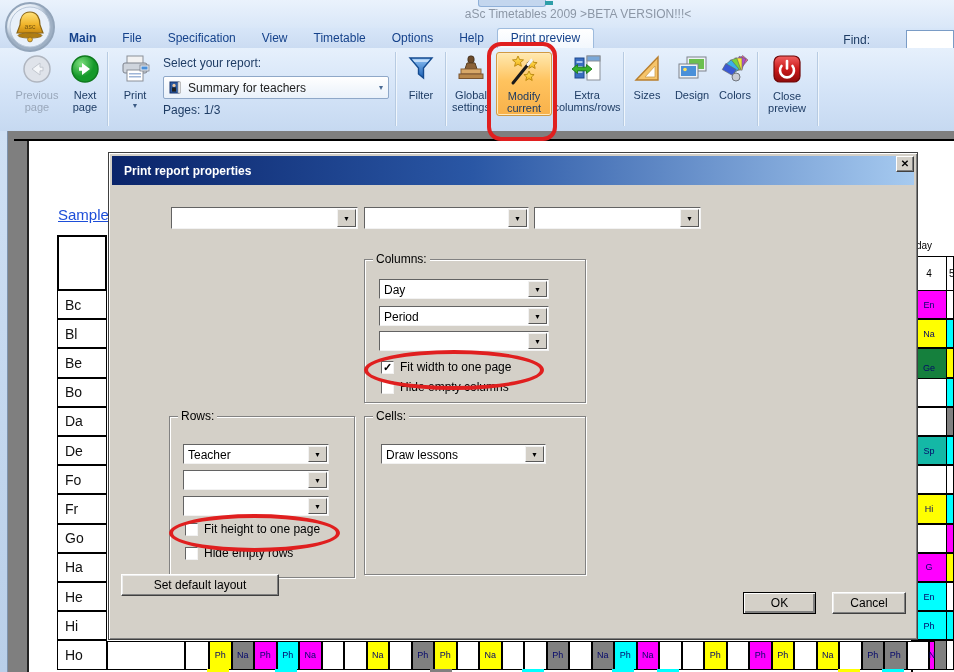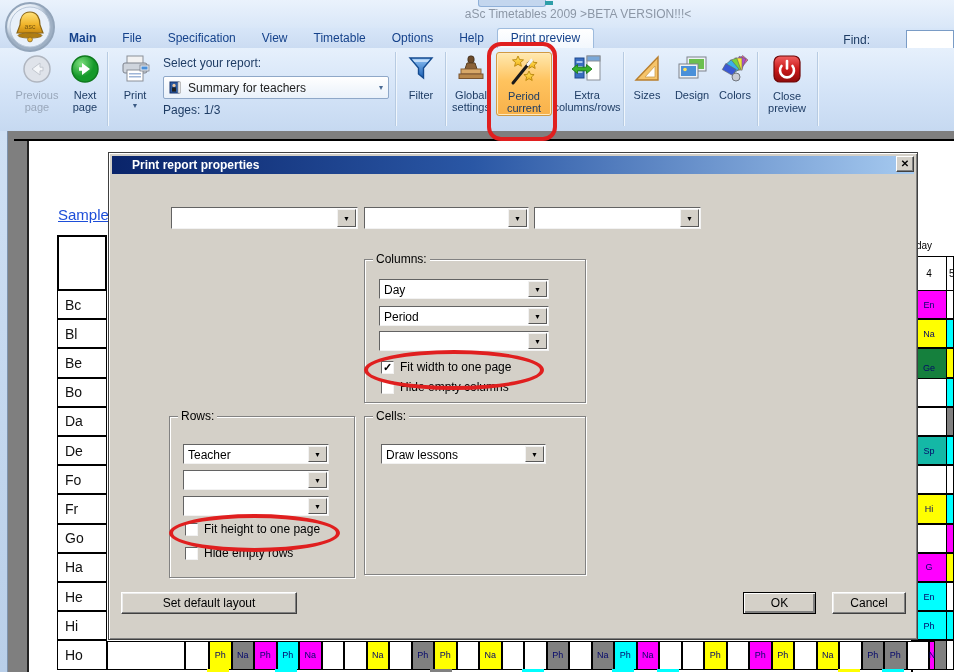--- a/index.html
+++ b/index.html
@@ -68,23 +68,23 @@
   .r-edge{position:absolute;left:946px;width:8px;border:1px solid #000;box-sizing:border-box;}
   .r-left-sliver{position:absolute;left:0;top:0;bottom:0;width:4px;}
   
   .b-cell{position:absolute;border:1px solid #000;box-sizing:border-box;
     display:flex;align-items:center;justify-content:center;font-size:9px;color:#05086a;}
   .sliver{position:absolute;height:3px;top:669px;}
 
   
   .dialog{left:108px;top:152px;width:808px;height:486px;background:#d4d0c8;
     border:1px solid #404040;box-shadow:inset 1px 1px 0 #fff,inset -1px -1px 0 #808080;z-index:10;}
-  .dlg-title{position:absolute;left:3px;top:3px;right:3px;height:18px;
+  .dlg-title{position:absolute;left:3px;top:3px;right:3px;height:29px;
     background:linear-gradient(90deg,#0a246a,#2a57a5 45%,#a6caf0);
-    color:#fff;font-weight:bold;font-size:12px;display:flex;align-items:center;padding-left:20px;box-sizing:border-box;}
+    color:#fff;font-weight:bold;font-size:12px;display:flex;align-items:center;padding-left:12px;box-sizing:border-box;}
   .dlg-x{position:absolute;right:3px;top:3px;width:16px;height:14px;background:#d4d0c8;
     border:1px solid;border-color:#fff #404040 #404040 #fff;box-shadow:inset -1px -1px 0 #808080;
     font-size:10px;font-weight:bold;color:#000;text-align:center;line-height:13px;cursor:pointer;}
   .groupbox{position:absolute;border:1px solid #828282;box-shadow:1px 1px 0 #fff,inset 1px 1px 0 #fff;}
   .legend{position:absolute;top:-8px;left:8px;background:#d4d0c8;padding:0 3px;font-size:12px;color:#000;}
   .ccombo{position:absolute;height:22px;background:#fff;border:1px solid;border-color:#636363 #f2f2f2 #f2f2f2 #636363;
     box-sizing:border-box;font-size:12px;color:#000;}
   .ccombo .val{position:absolute;left:4px;top:3px;right:20px;overflow:hidden;white-space:nowrap;}
   .ccombo .btn{position:absolute;right:1px;top:1px;bottom:1px;width:17px;background:#d4d0c8;
     border:1px solid;border-color:#f2f2f2 #5a5a5a #5a5a5a #f2f2f2;font-size:7px;color:#000;
@@ -250,21 +250,21 @@
             </linearGradient>
           </defs>
         <g fill="url(#st)" stroke="#b8860b" stroke-width="0.9">
           <path d="M11 3 l1.6 3.6 3.9.3 -3 2.6 .9 3.8 -3.4 -2 -3.4 2 .9 -3.8 -3 -2.6 3.9 -.3 z"></path>
           <path d="M25 6 l1.5 3.3 3.6.3 -2.7 2.4 .8 3.5 -3.2 -1.9 -3.2 1.9 .8 -3.5 -2.7 -2.4 3.6 -.3 z"></path>
           <path d="M22 18 l1.5 3.3 3.6.3 -2.7 2.4 .8 3.5 -3.2 -1.9 -3.2 1.9 .8 -3.5 -2.7 -2.4 3.6 -.3 z"></path>
         </g>
         <path d="M6 30 L23 9" stroke="#1a1a1a" stroke-width="3" stroke-linecap="round"></path>
         <path d="M21 11.5 L24.5 7.2" stroke="#f5f5f5" stroke-width="3" stroke-linecap="round"></path>
       </svg></span>
-    <span class="lbl">Period current</span>
+    <span class="lbl">Modify current</span>
   </div>
 
   <div class="rbtn" style="left:553px;width:68px">
     <span>
       <svg width="34" height="32" viewBox="0 0 34 32">
         <rect x="17" y="3" width="13" height="24" fill="#fff" stroke="#8a8f98"></rect>
         <rect x="17" y="3" width="13" height="5" fill="#7aa8d8" stroke="#8a8f98"></rect>
         <rect x="5" y="5" width="9" height="20" fill="#3a6ec2" stroke="#1e4a8e"></rect>
         <rect x="6.5" y="8" width="6" height="2" fill="#a8c6ee"></rect>
         <rect x="6.5" y="13" width="6" height="2" fill="#a8c6ee"></rect>
@@ -549,21 +549,21 @@
     <div class="groupbox" style="left:255px;top:263px;width:220px;height:157px">
       <span class="legend">Cells:</span>
     </div>
     <div class="ccombo" style="left:272px;top:291px;width:165px;height:20px">
       <span class="val">Draw lessons</span>
       <span class="btn">
           <span>▼</span>
         </span>
     </div>
 
-    <div class="wbtn" style="left:12px;top:439px;width:176px">
+    <div class="wbtn" style="left:12px;top:421px;width:158px">
       <span>Set default layout</span>
     </div>
     <div class="wbtn default" style="left:634px;top:439px;width:73px">
       <span>OK</span>
     </div>
     <div class="wbtn" style="left:723px;top:439px;width:74px">
       <span>Cancel</span>
     </div>
   </div>
 

